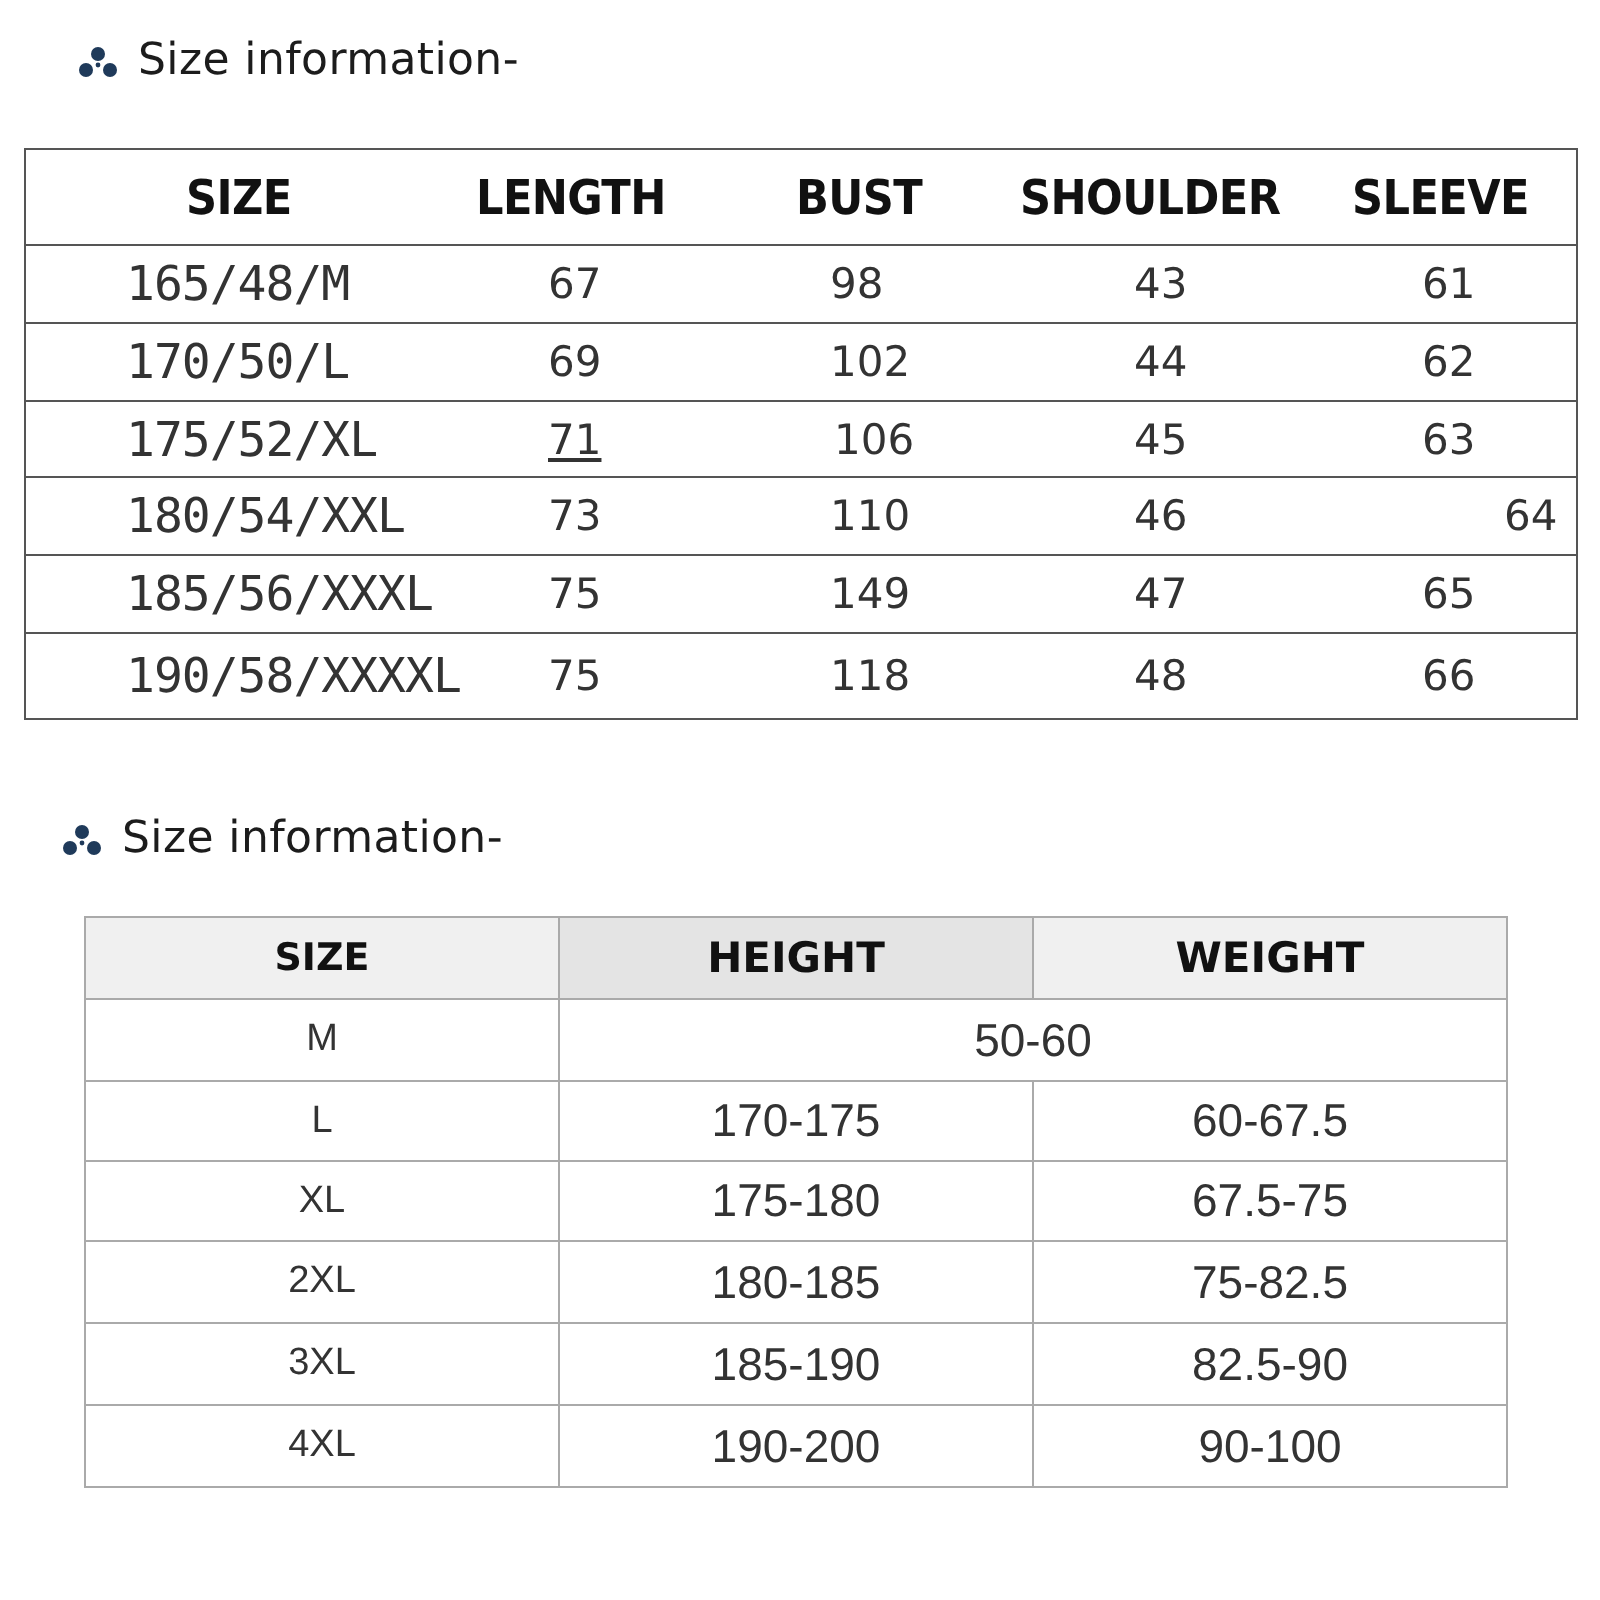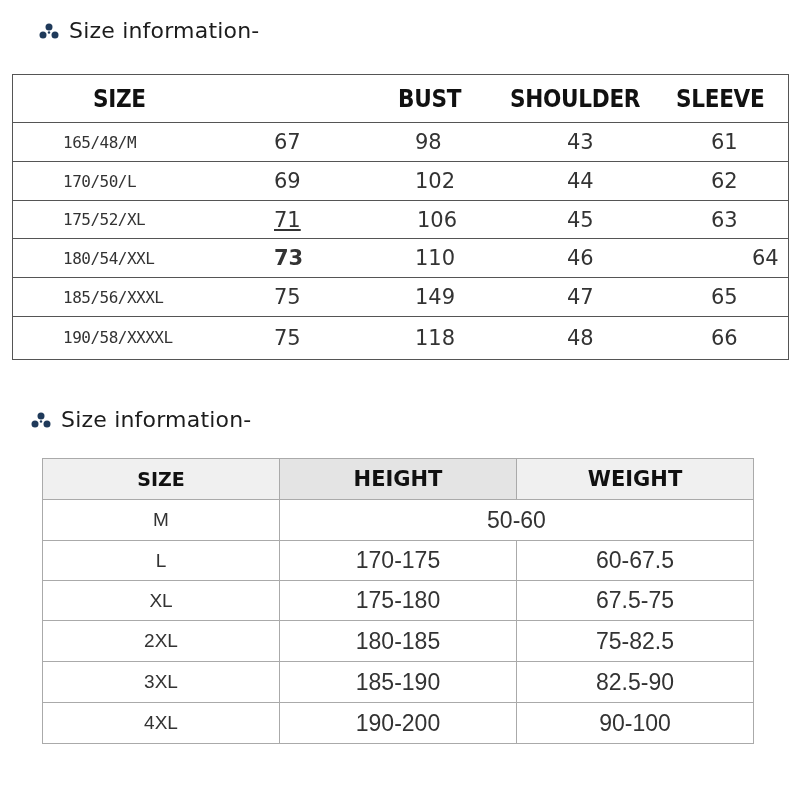--- a/index.html
+++ b/index.html
@@ -11,21 +11,21 @@
 
   #title1 { left: 39px; top: 18px; }
   #title2 { left: 31px; top: 407px; }
 
   
   .t1 { position: absolute; left: 12px; top: 74px; width: 777px; height: 286px; border: 1.5px solid #555; box-sizing: border-box; }
   .t1 .row { position: absolute; left: 0; right: 0; border-bottom: 1.5px solid #555; box-sizing: border-box; }
   .t1 .row:last-child { border-bottom: none; }
   .t1 .cell { position: absolute; top: 0; bottom: 0; display: flex; align-items: center; font-size: 21px; color: #333; white-space: nowrap; }
   .t1 .hdr .cell { font-size: 24px; font-weight: bold; color: #111; font-family: "DejaVu Sans Condensed", "DejaVu Sans", sans-serif; letter-spacing: -0.3px; }
-  .t1 .size-cell { font-family: "DejaVu Sans Mono", monospace; font-size: 16px; letter-spacing: -0.5px; }
+  .t1 .size-cell { font-family: "DejaVu Sans Mono", monospace; font-size: 24px; letter-spacing: -0.5px; }
 
   
   .t2 { position: absolute; left: 42px; top: 458px; width: 712px; height: 286px; border: 1.5px solid #aaa; box-sizing: border-box; }
   .t2 .row { position: absolute; left: 0; right: 0; border-bottom: 1.5px solid #aaa; box-sizing: border-box; display: flex; }
   .t2 .row:last-child { border-bottom: none; }
   .t2 .cell { height: 100%; display: flex; align-items: center; justify-content: center; font-size: 23px; color: #333; box-sizing: border-box; border-right: 1.5px solid #aaa; font-family: "Liberation Sans Narrow", "Liberation Sans", sans-serif; }
   .t2 .cell:last-child { border-right: none; }
   .t2 .hdr { background: #f0f0f0; }
   .t2 .hdr .cell { font-size: 21px; font-weight: bold; color: #111; font-family: "DejaVu Sans", sans-serif; }
   .t2 .hdr .cell.mid { background: #e4e4e4; }
@@ -44,20 +44,21 @@
       <circle cx="16" cy="12" r="3.5" fill="#1f3a5a"></circle>
       <circle cx="10" cy="9.5" r="1.2" fill="#1f3a5a"></circle>
     </svg>
   </span>
   <span>Size information-</span>
 </div>
 
 <div class="t1">
   <div class="row hdr" style="top:0;height:48px;">
     <div class="cell" style="left:80px;">SIZE</div>
+    <div class="cell" style="left:225px;">LENGTH</div>
     <div class="cell" style="left:385px;">BUST</div>
     <div class="cell" style="left:497px;">SHOULDER</div>
     <div class="cell" style="left:663px;">SLEEVE</div>
   </div>
 
   <div class="row" style="top:48px;height:39px;">
     <div class="cell size-cell" style="left:50px;">165/48/M</div>
     <div class="cell" style="left:261px;">67</div>
     <div class="cell" style="left:402px;">98</div>
     <div class="cell" style="left:554px;">43</div>
@@ -72,21 +73,21 @@
   </div>
   <div class="row" style="top:126px;height:38px;">
     <div class="cell size-cell" style="left:50px;">175/52/XL</div>
     <div class="cell" style="left:261px;text-decoration:underline;">71</div>
     <div class="cell" style="left:404px;text-align:center;">106</div>
     <div class="cell" style="left:554px;">45</div>
     <div class="cell" style="left:698px;">63</div>
   </div>
   <div class="row" style="top:164px;height:39px;">
     <div class="cell size-cell" style="left:50px;">180/54/XXL</div>
-    <div class="cell" style="left:261px;font-weight:bold;">73</div>
+    <div class="cell" style="left:261px;">73</div>
     <div class="cell" style="left:402px;">110</div>
     <div class="cell" style="left:554px;">46</div>
     <div class="cell" style="left:739px;">64</div>
   </div>
   <div class="row" style="top:203px;height:39px;">
     <div class="cell size-cell" style="left:50px;">185/56/XXXL</div>
     <div class="cell" style="left:261px;">75</div>
     <div class="cell" style="left:402px;">149</div>
     <div class="cell" style="left:554px;">47</div>
     <div class="cell" style="left:698px;">65</div>

